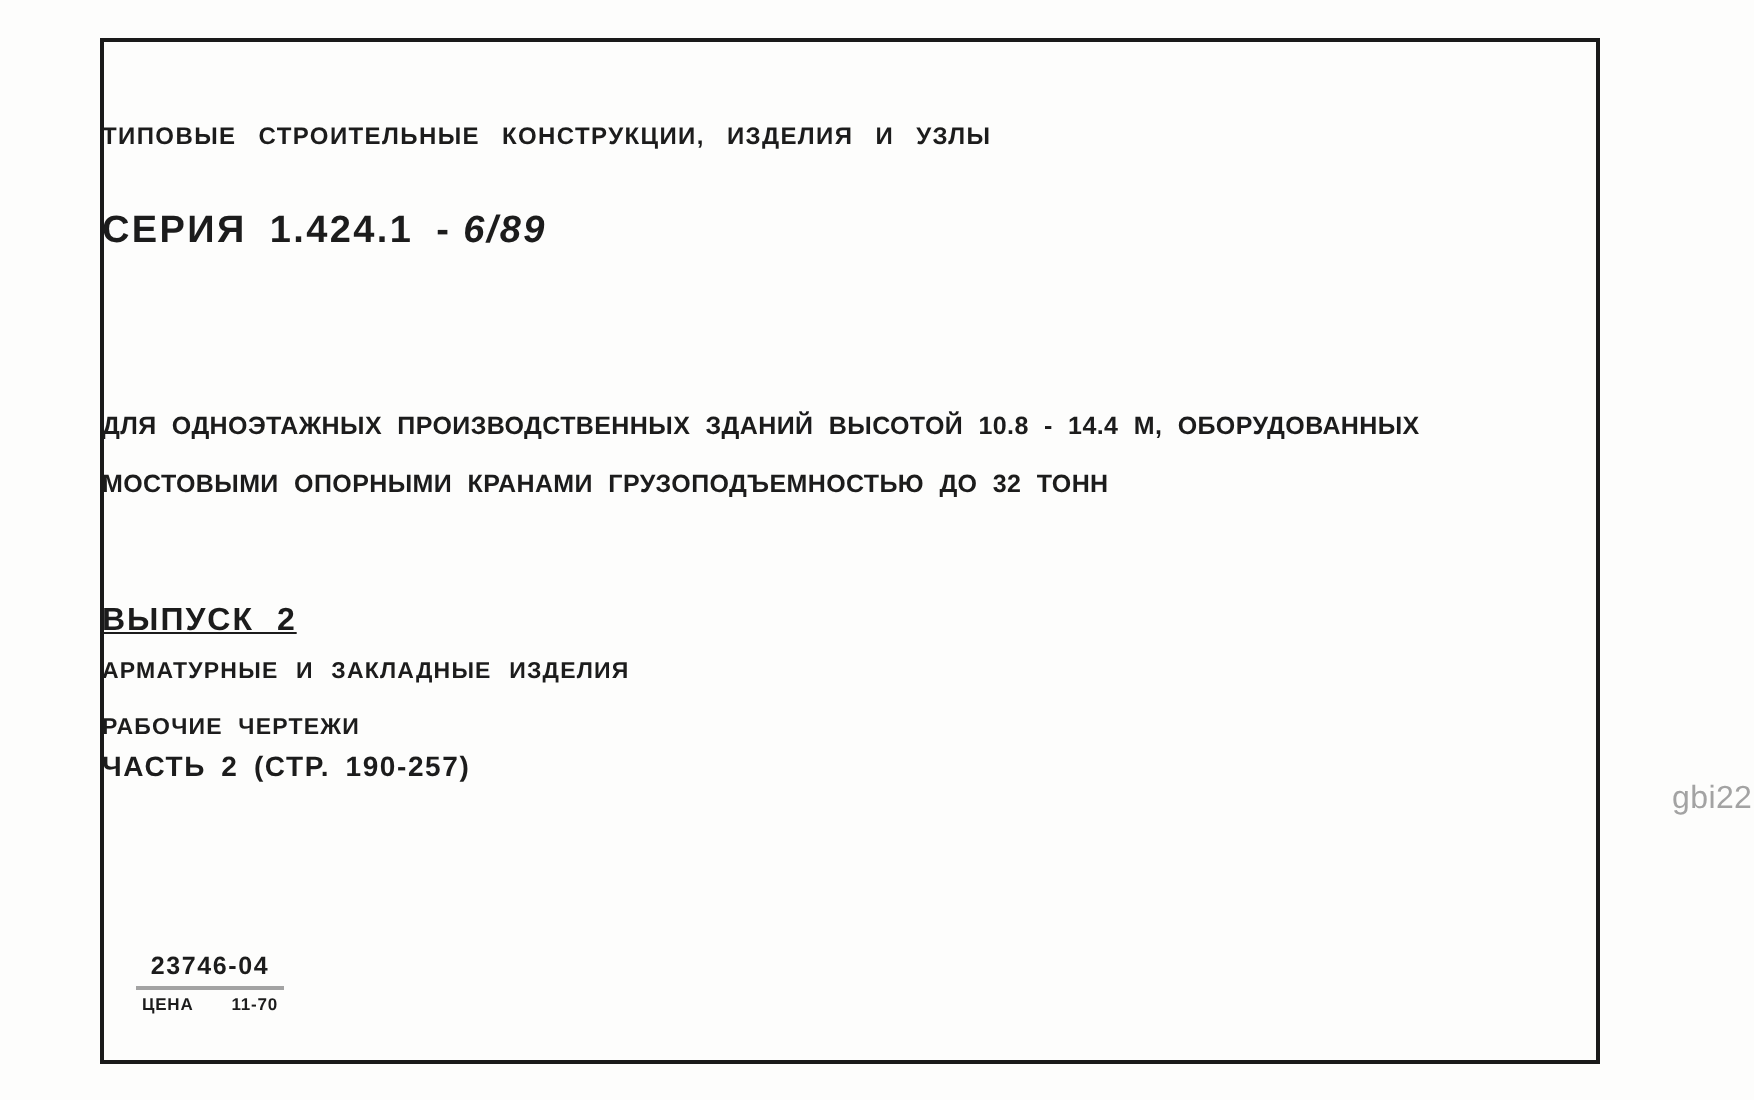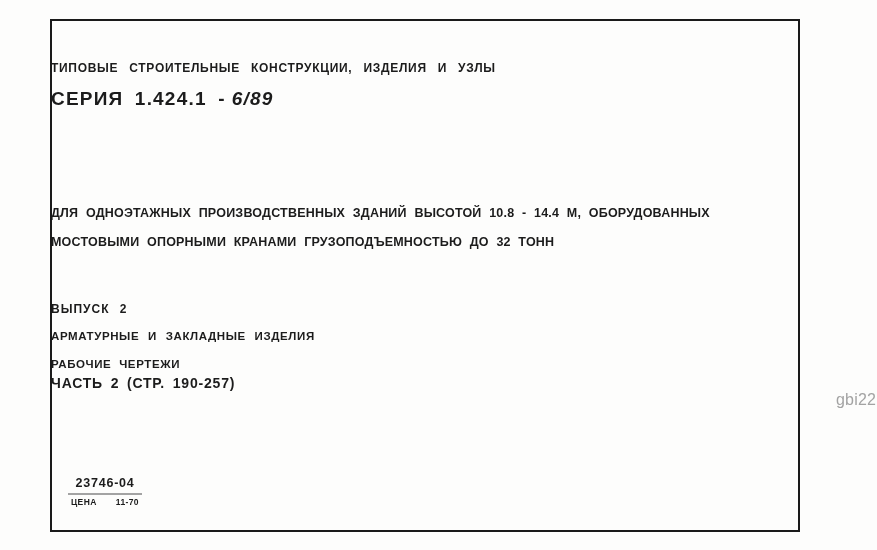--- a/index.html
+++ b/index.html
@@ -34,39 +34,39 @@
   
   .txt.shift { width: 722px; }
 
   .category-line {
     top: 61px;
     font-size: 12px;
     letter-spacing: 0.7px;
     word-spacing: 7px;
   }
   .series-title {
-    top: 88px;
+    top: 105px;
     font-size: 19px;
     letter-spacing: 1.2px;
     word-spacing: 5px;
   }
   .series-title .suffix {
     font-style: italic;
     margin-left: 6px;
   }
   .desc-line {
     font-size: 12.5px;
     letter-spacing: 0.2px;
     word-spacing: 4px;
   }
   .desc-1 { top: 177px; }
   .desc-2 { top: 206px; }
   .desc-3 { top: 235px; }
 
-  .issue-line    { top: 302px; font-size: 12px;   letter-spacing: 1px;   word-spacing: 6px; }
+  .issue-line    { top: 302px; font-size: 16px;   letter-spacing: 1px;   word-spacing: 6px; text-decoration: underline; }
   .content-line  { top: 330px; font-size: 11.5px; letter-spacing: 0.6px; word-spacing: 5px; }
   .drawings-line { top: 358px; font-size: 11.5px; letter-spacing: 0.6px; word-spacing: 4px; }
   .part-line     { top: 375px; font-size: 14px;   letter-spacing: 0.8px; word-spacing: 3px; }
 
   .stamp {
     position: absolute;
     left: 68px; top: 476px;
     width: 74px;
   }
   .stamp-code {

